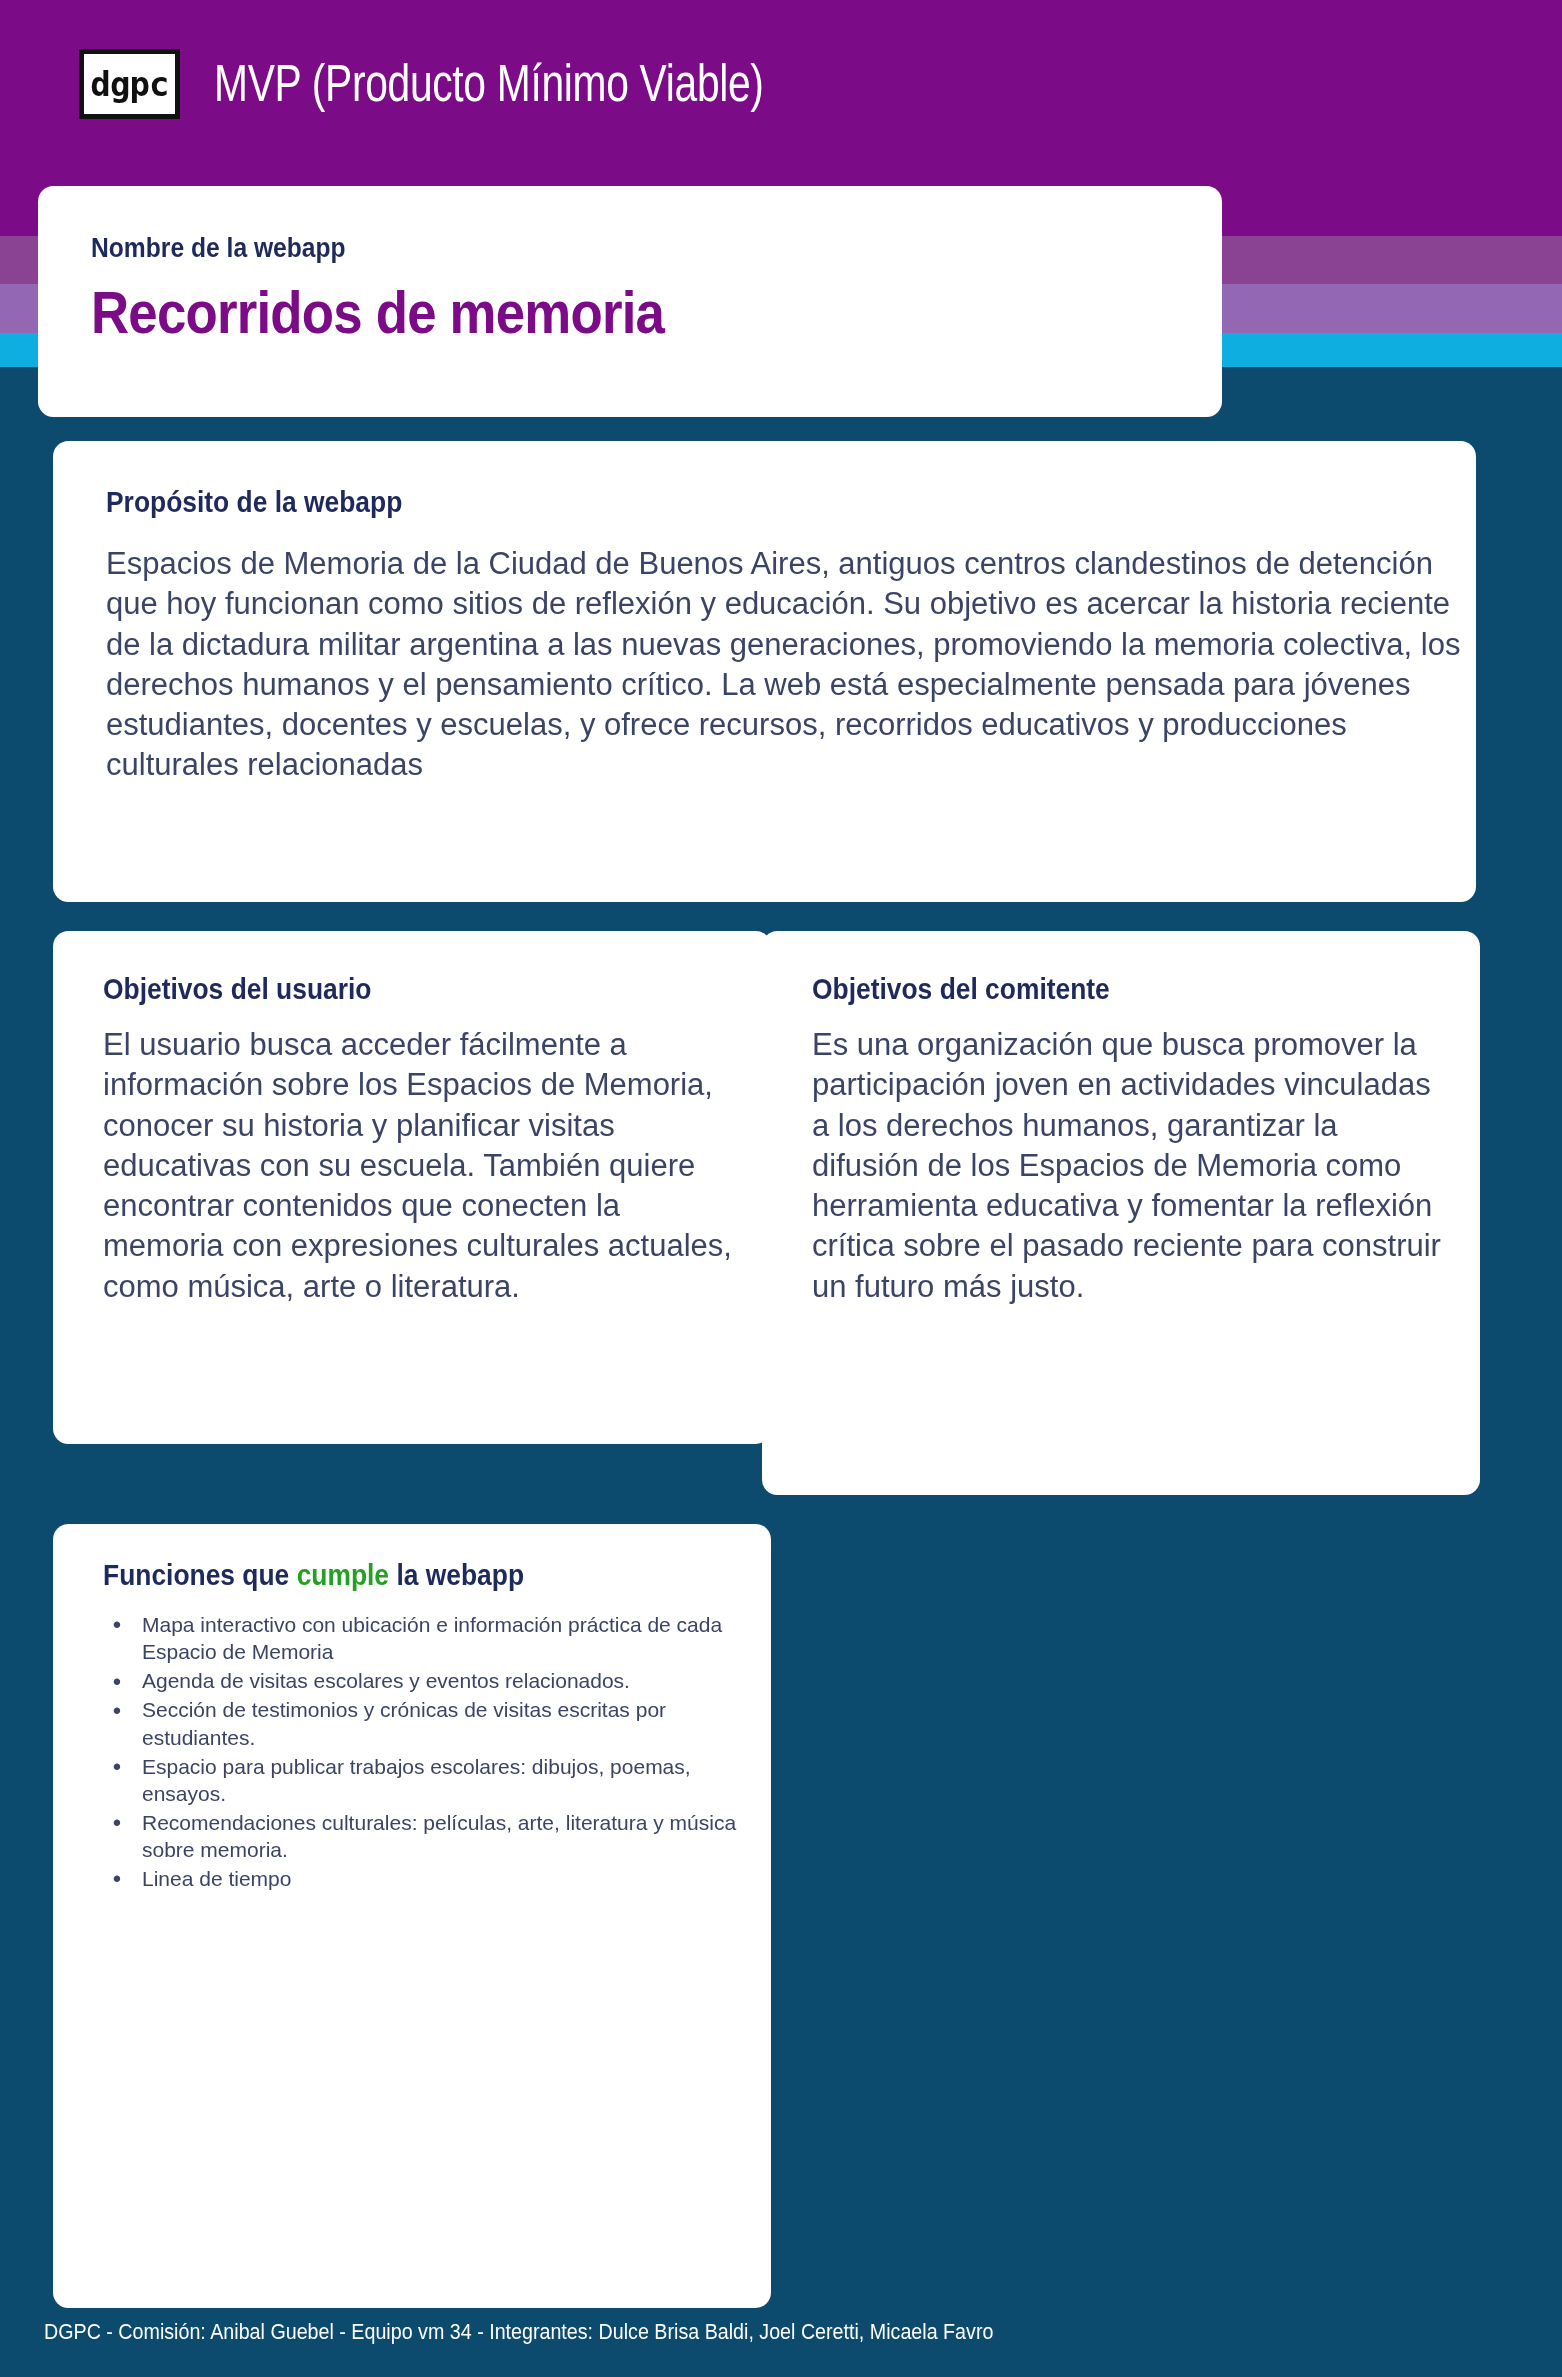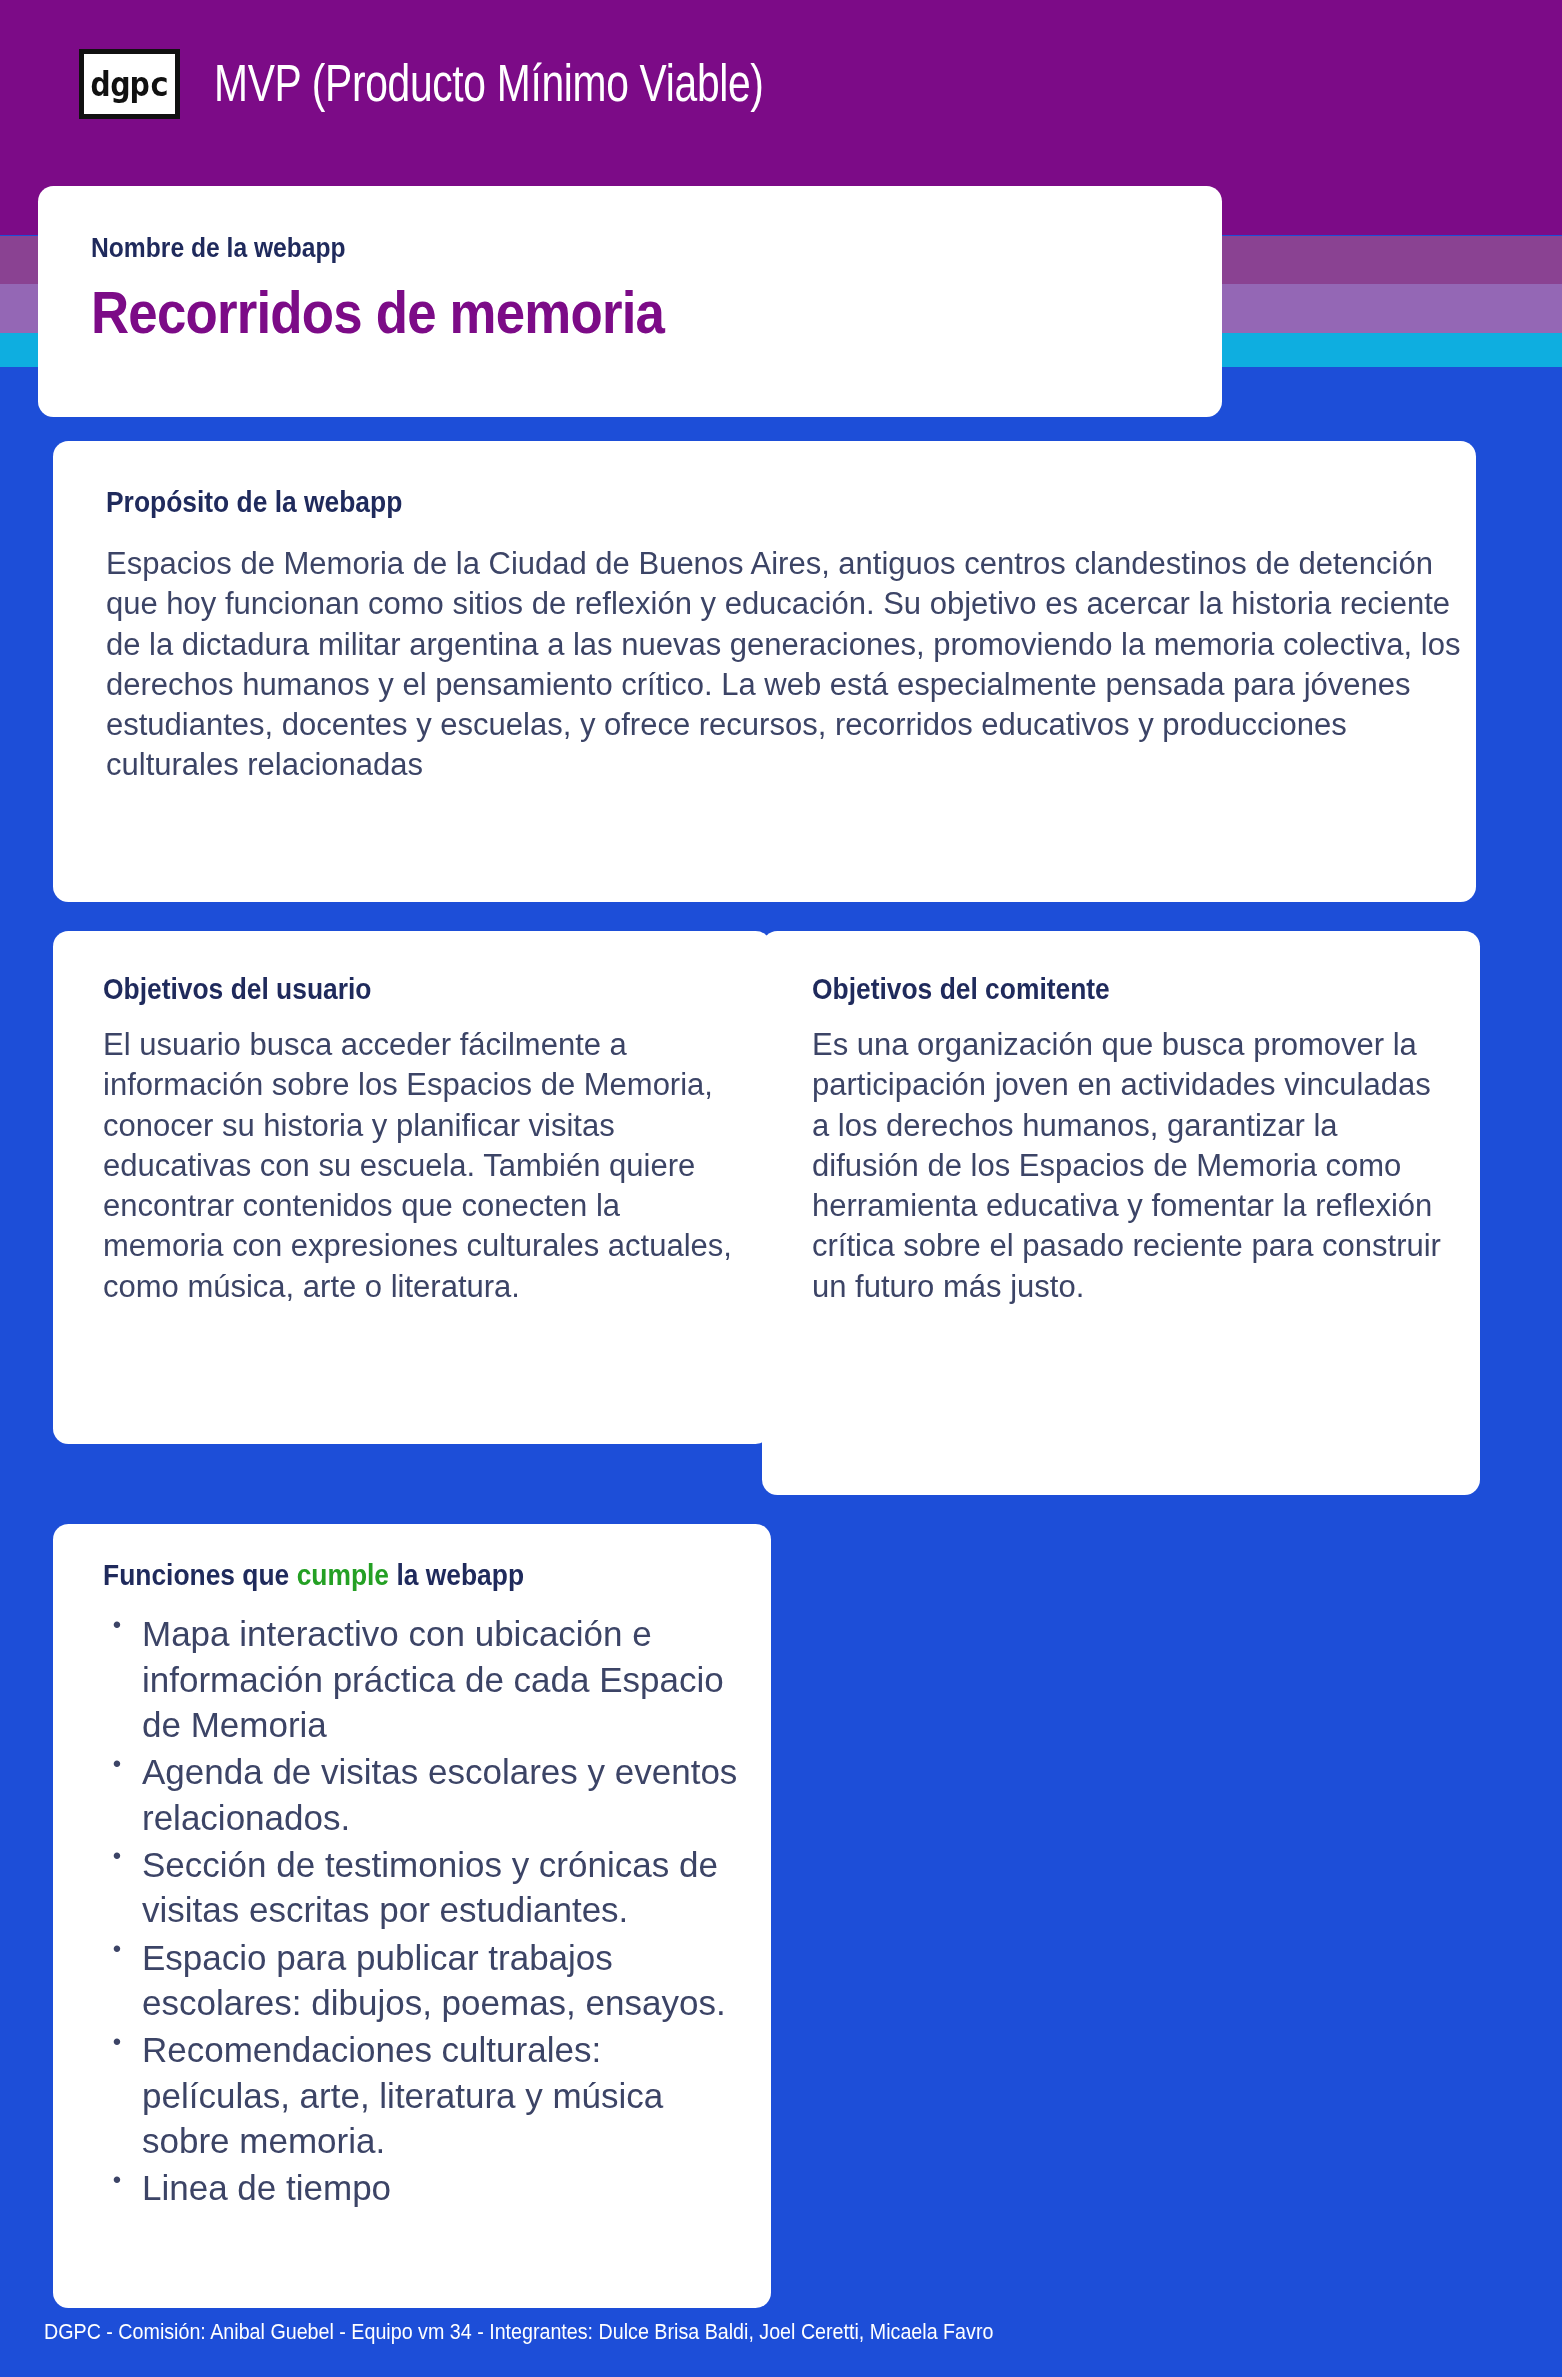--- a/index.html
+++ b/index.html
@@ -8,21 +8,21 @@
     width: 1562px;
     height: 2377px;
     background: #0eaee0;
     font-family: "Liberation Sans", sans-serif;
   }
 
   .page {
     position: relative;
     width: 1562px;
     height: 2377px;
-    background: #1d4ed8;
+    background: #0c4a6e;
     overflow: hidden;
   }
 
   
   .header-band {
     position: absolute;
     top: 0; left: 0;
     width: 1562px;
     height: 167px;
     background: #7c0b87;
@@ -165,21 +165,21 @@
   
   #card-doesnt { left: 794px; top: 1524px; width: 718px; height: 386px; }
   #card-doesnt .card-title { position: absolute; left: 50px; top: 34px; }
   #card-doesnt .bullets { position: absolute; left: 53px; top: 87px; width: 649px; }
 
   .bullets { list-style: none; }
   .bullets li {
     position: relative;
     padding-left: 36px;
     color: #3c4466;
-    font-size: 35px;
+    font-size: 21px;
     line-height: 1.30;
     margin-bottom: 1.7px;
     font-family: "Liberation Sans Narrow", "Liberation Sans", sans-serif;
   }
   .bullets li::before {
     content: "\2022";
     position: absolute;
     left: 6.8px;
     top: -1.7px;
     font-size: 24px;

